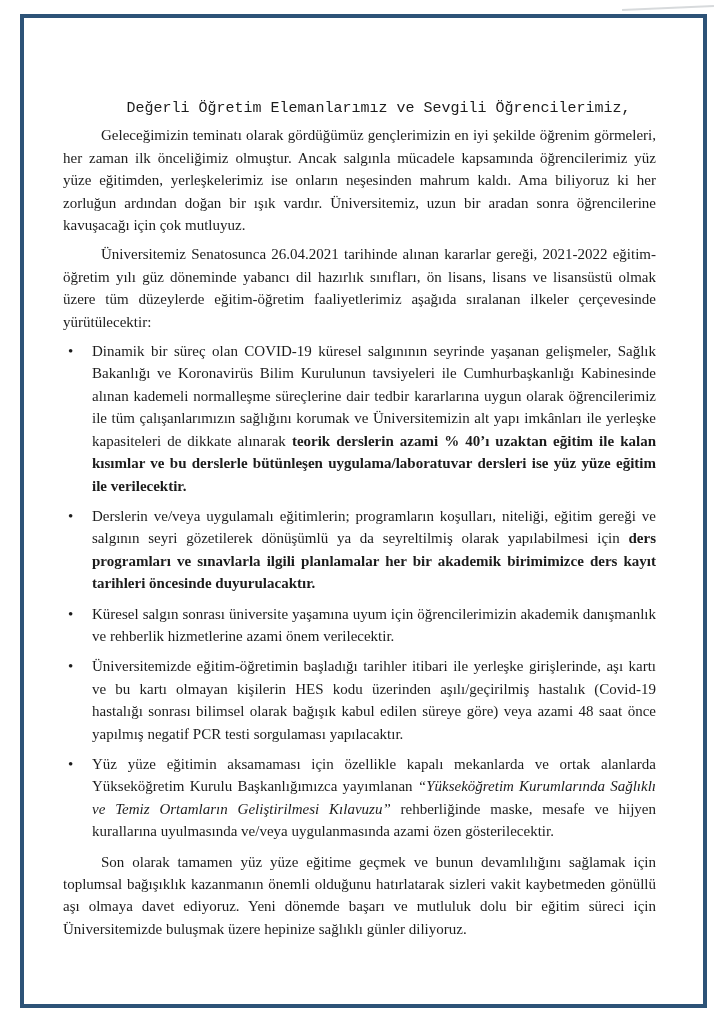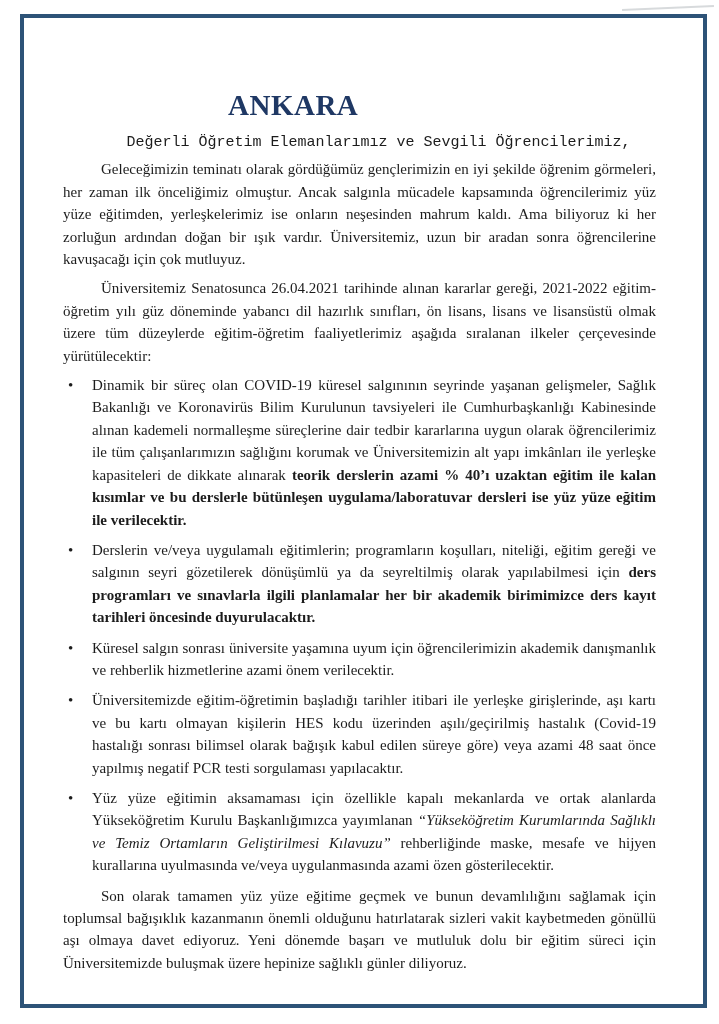--- a/index.html
+++ b/index.html
@@ -86,21 +86,20 @@
 </head>
 <body>
 
 <div class="scan-artifact"></div>
 <div class="page-border"></div>
 
 <div class="content">
 
   <div class="header">
     <div class="title-block">
-      <div class="title-line">ANKARA</div>
     </div>
   </div>
 
   <div class="letter-body">
       <p class="salutation"><span>Değerli Öğretim Elemanlarımız ve Sevgili Öğrencilerimiz,</span></p>
       <p class="para"><span>Geleceğimizin teminatı olarak gördüğümüz gençlerimizin en iyi şekilde öğrenim görmeleri, her zaman ilk önceliğimiz olmuştur. Ancak salgınla mücadele kapsamında öğrencilerimiz yüz yüze eğitimden, yerleşkelerimiz ise onların neşesinden mahrum kaldı. Ama biliyoruz ki her zorluğun ardından doğan bir ışık vardır. Üniversitemiz, uzun bir aradan sonra öğrencilerine kavuşacağı için çok mutluyuz.</span></p>
       <p class="para"><span>Üniversitemiz Senatosunca 26.04.2021 tarihinde alınan kararlar gereği, 2021-2022 eğitim-öğretim yılı güz döneminde yabancı dil hazırlık sınıfları, ön lisans, lisans ve lisansüstü olmak üzere tüm düzeylerde eğitim-öğretim faaliyetlerimiz aşağıda sıralanan ilkeler çerçevesinde yürütülecektir:</span></p>
       <div class="bullet-item">
         <span class="bullet-marker">•</span>
         <span class="bullet-text"><span>Dinamik bir süreç olan COVID-19 küresel salgınının seyrinde yaşanan gelişmeler, Sağlık Bakanlığı ve Koronavirüs Bilim Kurulunun tavsiyeleri ile Cumhurbaşkanlığı Kabinesinde alınan kademeli normalleşme süreçlerine dair tedbir kararlarına uygun olarak öğrencilerimiz ile tüm çalışanlarımızın sağlığını korumak ve Üniversitemizin alt yapı imkânları ile yerleşke kapasiteleri de dikkate alınarak </span><span class="run-bold">teorik derslerin azami % 40’ı uzaktan eğitim ile kalan kısımlar ve bu derslerle bütünleşen uygulama/laboratuvar dersleri ise yüz yüze eğitim ile verilecektir.</span></span>

